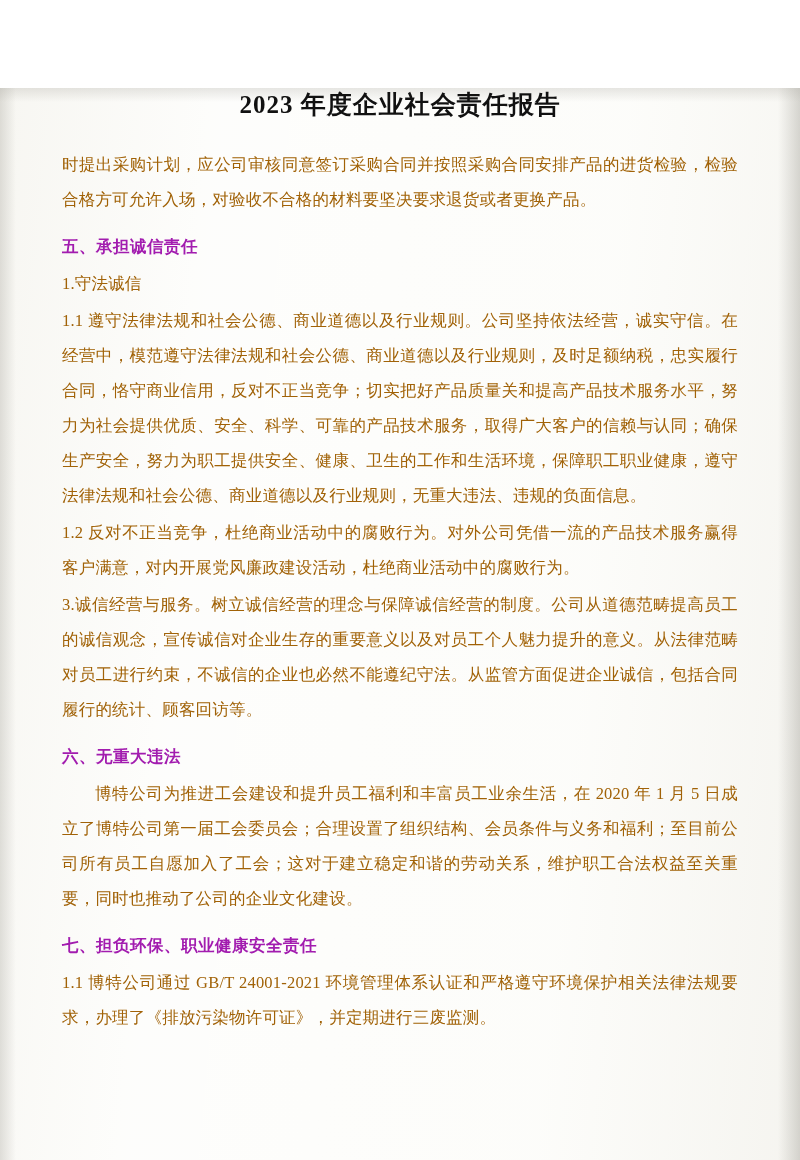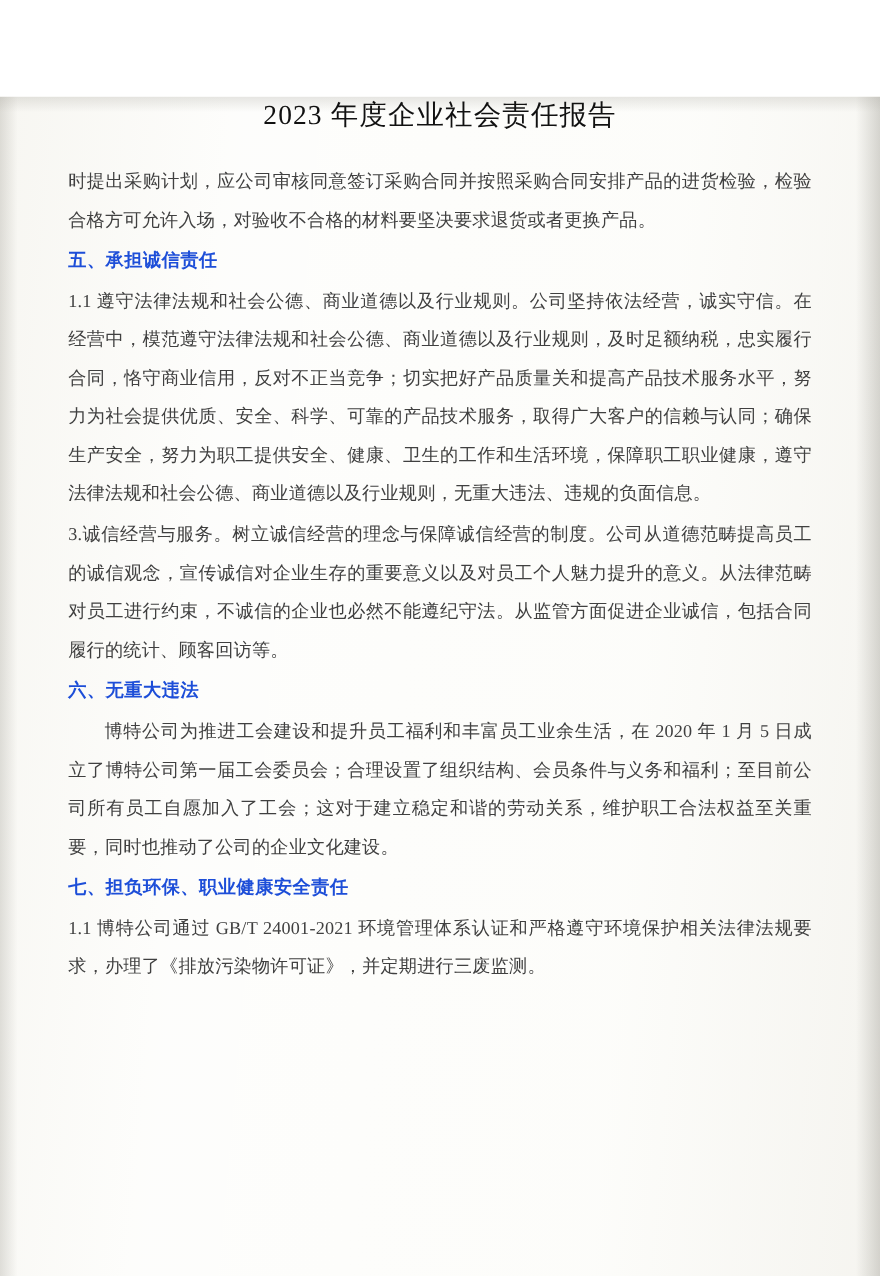--- a/index.html
+++ b/index.html
@@ -30,42 +30,42 @@
       linear-gradient(95deg, rgba(246,245,240,0.85) 0%, rgba(255,255,255,0.2) 25%, rgba(252,252,249,0.5) 70%, rgba(244,243,238,0.9) 100%);
     pointer-events: none;
   }
   .content {
     position: relative;
     padding: 0 62px;
   }
   .doc-title {
     text-align: center;
     font-size: 25px;
-    font-weight: normal;
+    font-weight: bold;
     letter-spacing: 1px;
     margin-top: 88px;
     margin-bottom: 26px;
     color: #111;
     font-family: "Liberation Serif", "DejaVu Serif", serif;
   }
   p.para {
     margin: 0 0 2px 0;
     font-size: 16.5px;
     line-height: 35px;
     text-align: justify;
     text-justify: inter-ideograph;
-    color: #404040;
+    color: #a16207;
     letter-spacing: 0.2px;
   }
   p.heading {
-    margin: 2px 0 2px 0;
+    margin: 12px 0 2px 0;
     font-size: 16.5px;
     line-height: 35px;
     font-weight: bold;
-    color: #1d4ed8;
+    color: #a21caf;
     letter-spacing: 0.5px;
   }
   p.indent {
     text-indent: 33px;
   }
   .edge-shadow-left {
     position: absolute;
     left: 0; top: 0; bottom: 0;
     width: 16px;
     background: linear-gradient(90deg, rgba(170,168,160,0.35), rgba(255,255,255,0));
@@ -93,21 +93,23 @@
   <div class="paper-tint"></div>
   <div class="edge-shadow-left"></div>
   <div class="edge-shadow-right"></div>
   <div class="edge-shadow-top"></div>
 
   <div class="content">
     <h1 class="doc-title">2023 年度企业社会责任报告</h1>
     <div id="body-blocks">
         <p class="para">时提出采购计划，应公司审核同意签订采购合同并按照采购合同安排产品的进货检验，检验合格方可允许入场，对验收不合格的材料要坚决要求退货或者更换产品。</p>
         <p class="heading">五、承担诚信责任</p>
+        <p class="para">1.守法诚信</p>
         <p class="para">1.1 遵守法律法规和社会公德、商业道德以及行业规则。公司坚持依法经营，诚实守信。在经营中，模范遵守法律法规和社会公德、商业道德以及行业规则，及时足额纳税，忠实履行合同，恪守商业信用，反对不正当竞争；切实把好产品质量关和提高产品技术服务水平，努力为社会提供优质、安全、科学、可靠的产品技术服务，取得广大客户的信赖与认同；确保生产安全，努力为职工提供安全、健康、卫生的工作和生活环境，保障职工职业健康，遵守法律法规和社会公德、商业道德以及行业规则，无重大违法、违规的负面信息。</p>
+        <p class="para">1.2 反对不正当竞争，杜绝商业活动中的腐败行为。对外公司凭借一流的产品技术服务赢得客户满意，对内开展党风廉政建设活动，杜绝商业活动中的腐败行为。</p>
         <p class="para">3.诚信经营与服务。树立诚信经营的理念与保障诚信经营的制度。公司从道德范畴提高员工的诚信观念，宣传诚信对企业生存的重要意义以及对员工个人魅力提升的意义。从法律范畴对员工进行约束，不诚信的企业也必然不能遵纪守法。从监管方面促进企业诚信，包括合同履行的统计、顾客回访等。</p>
         <p class="heading">六、无重大违法</p>
         <p class="para indent">博特公司为推进工会建设和提升员工福利和丰富员工业余生活，在 2020 年 1 月 5 日成立了博特公司第一届工会委员会；合理设置了组织结构、会员条件与义务和福利；至目前公司所有员工自愿加入了工会；这对于建立稳定和谐的劳动关系，维护职工合法权益至关重要，同时也推动了公司的企业文化建设。</p>
         <p class="heading">七、担负环保、职业健康安全责任</p>
         <p class="para">1.1 博特公司通过 GB/T 24001-2021 环境管理体系认证和严格遵守环境保护相关法律法规要求，办理了《排放污染物许可证》，并定期进行三废监测。</p>
       </div>
   </div>
 
 </div>
 

